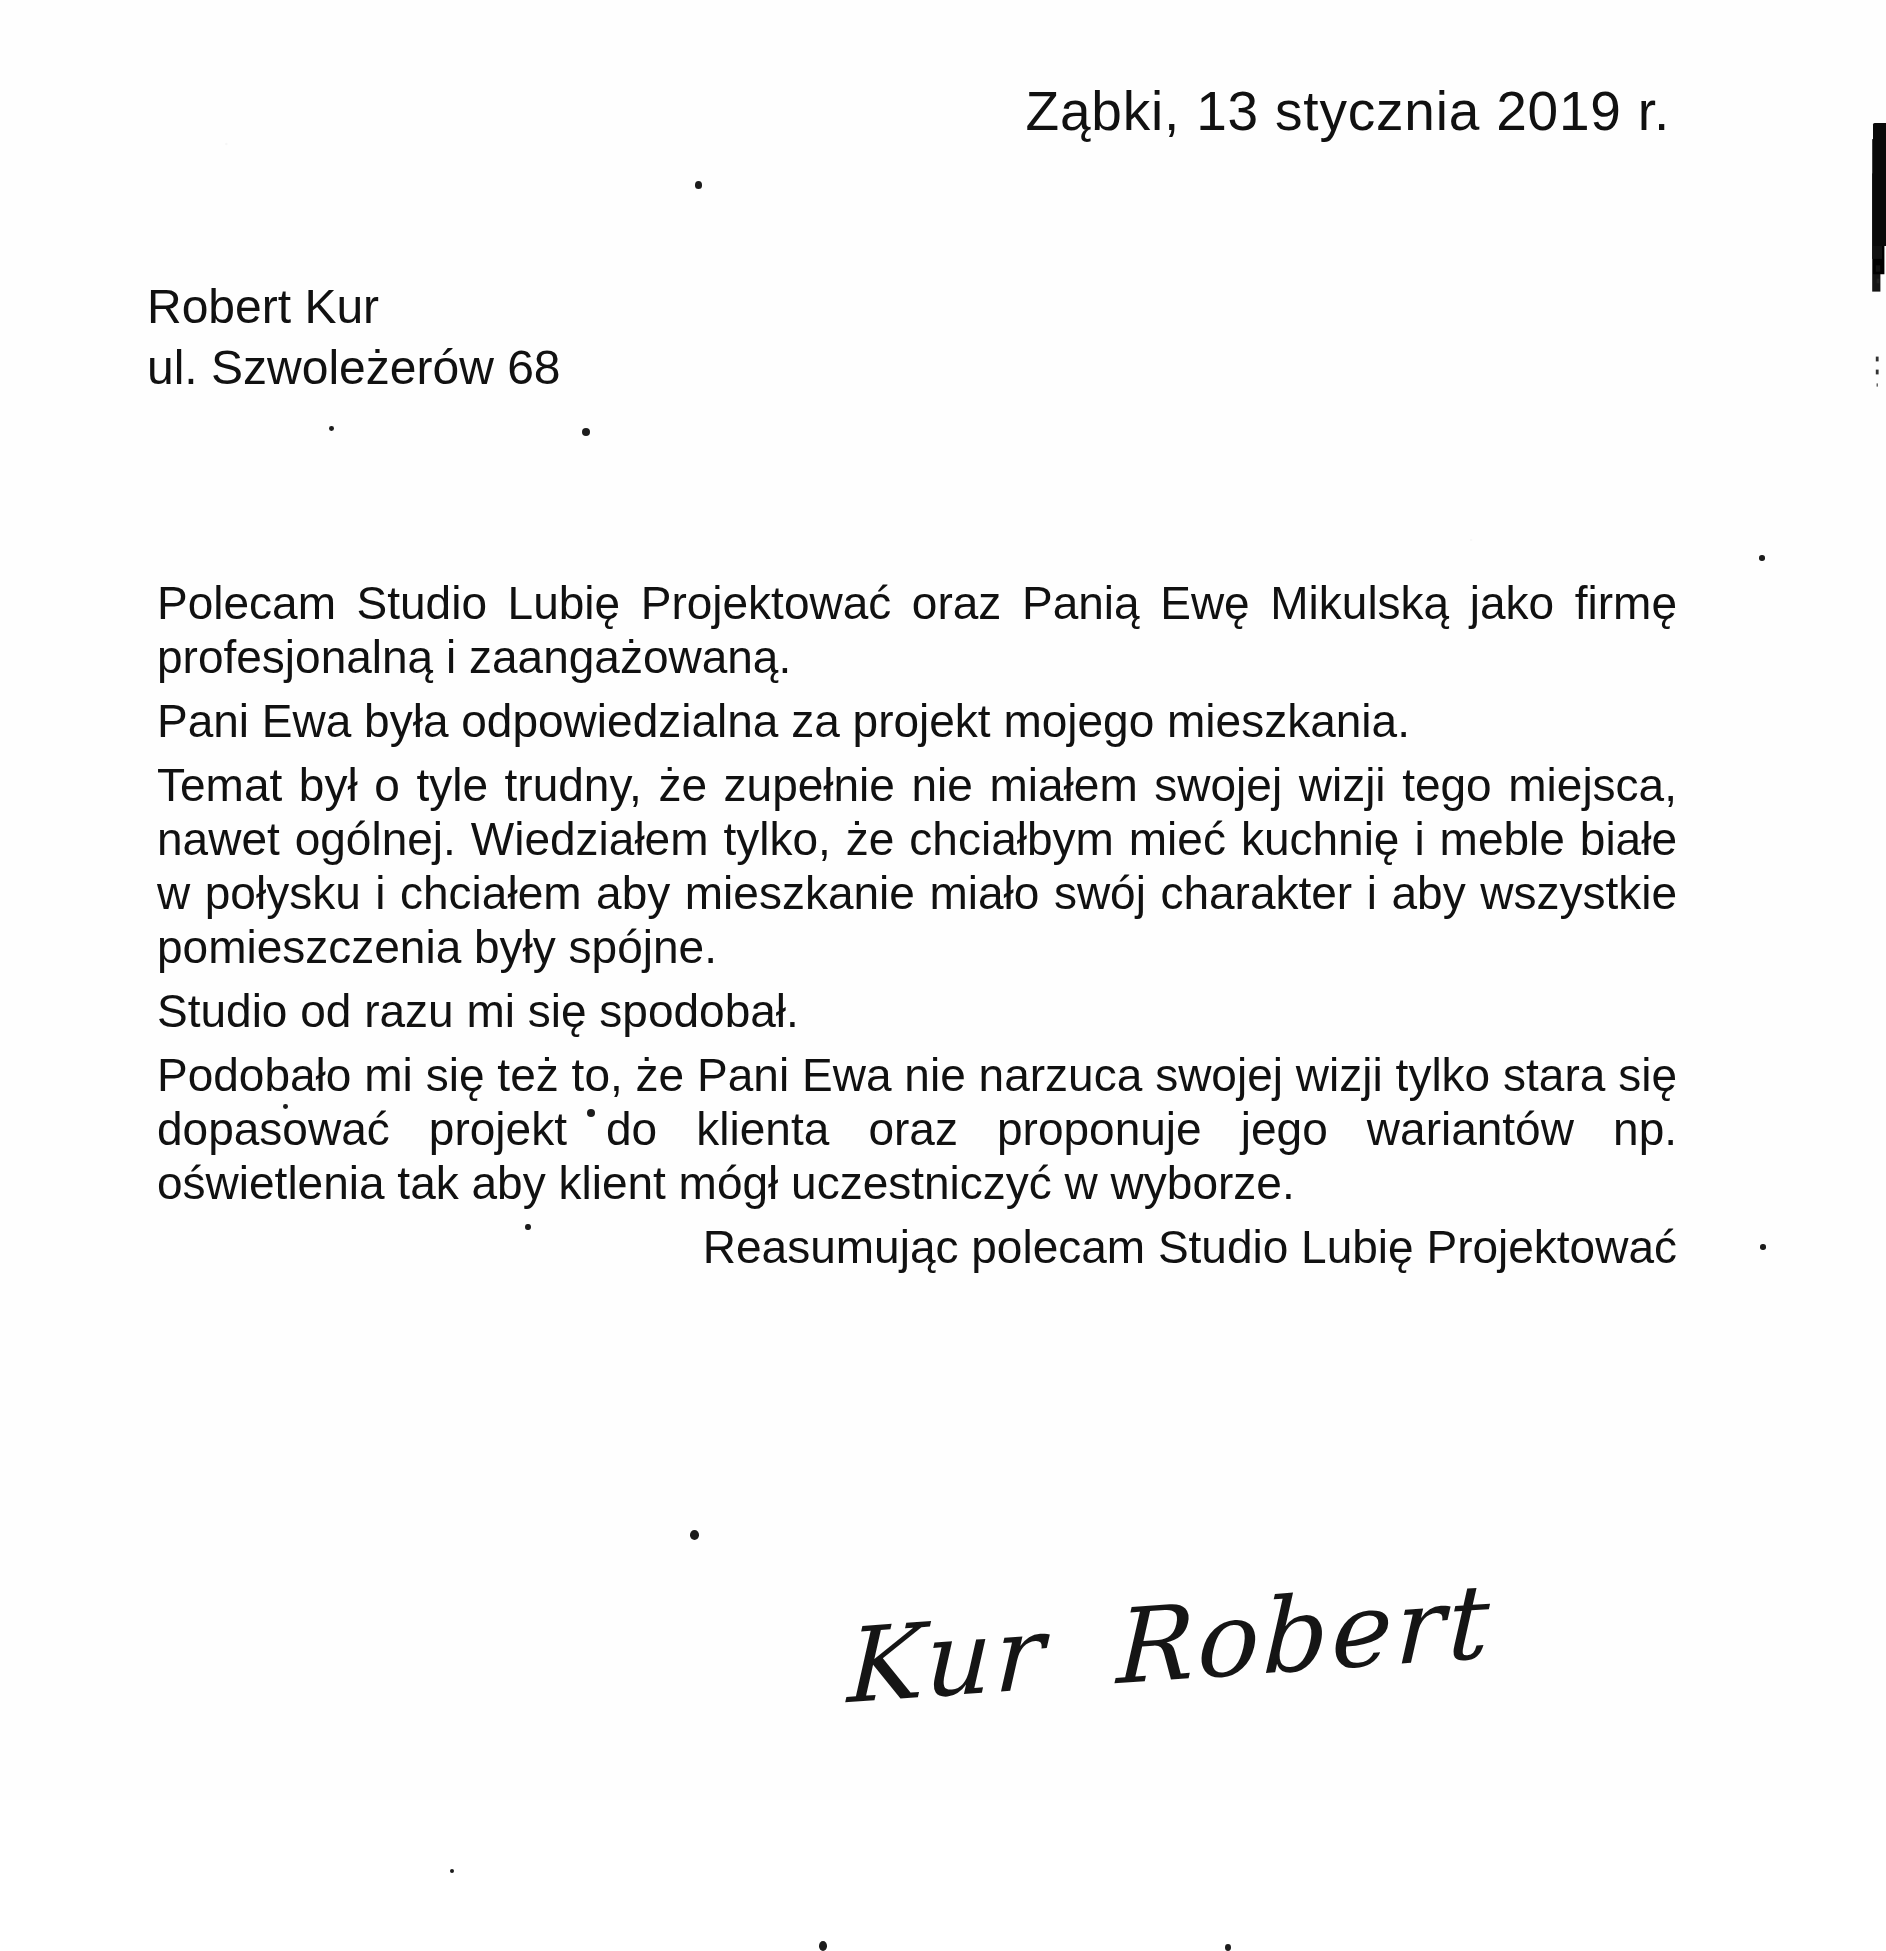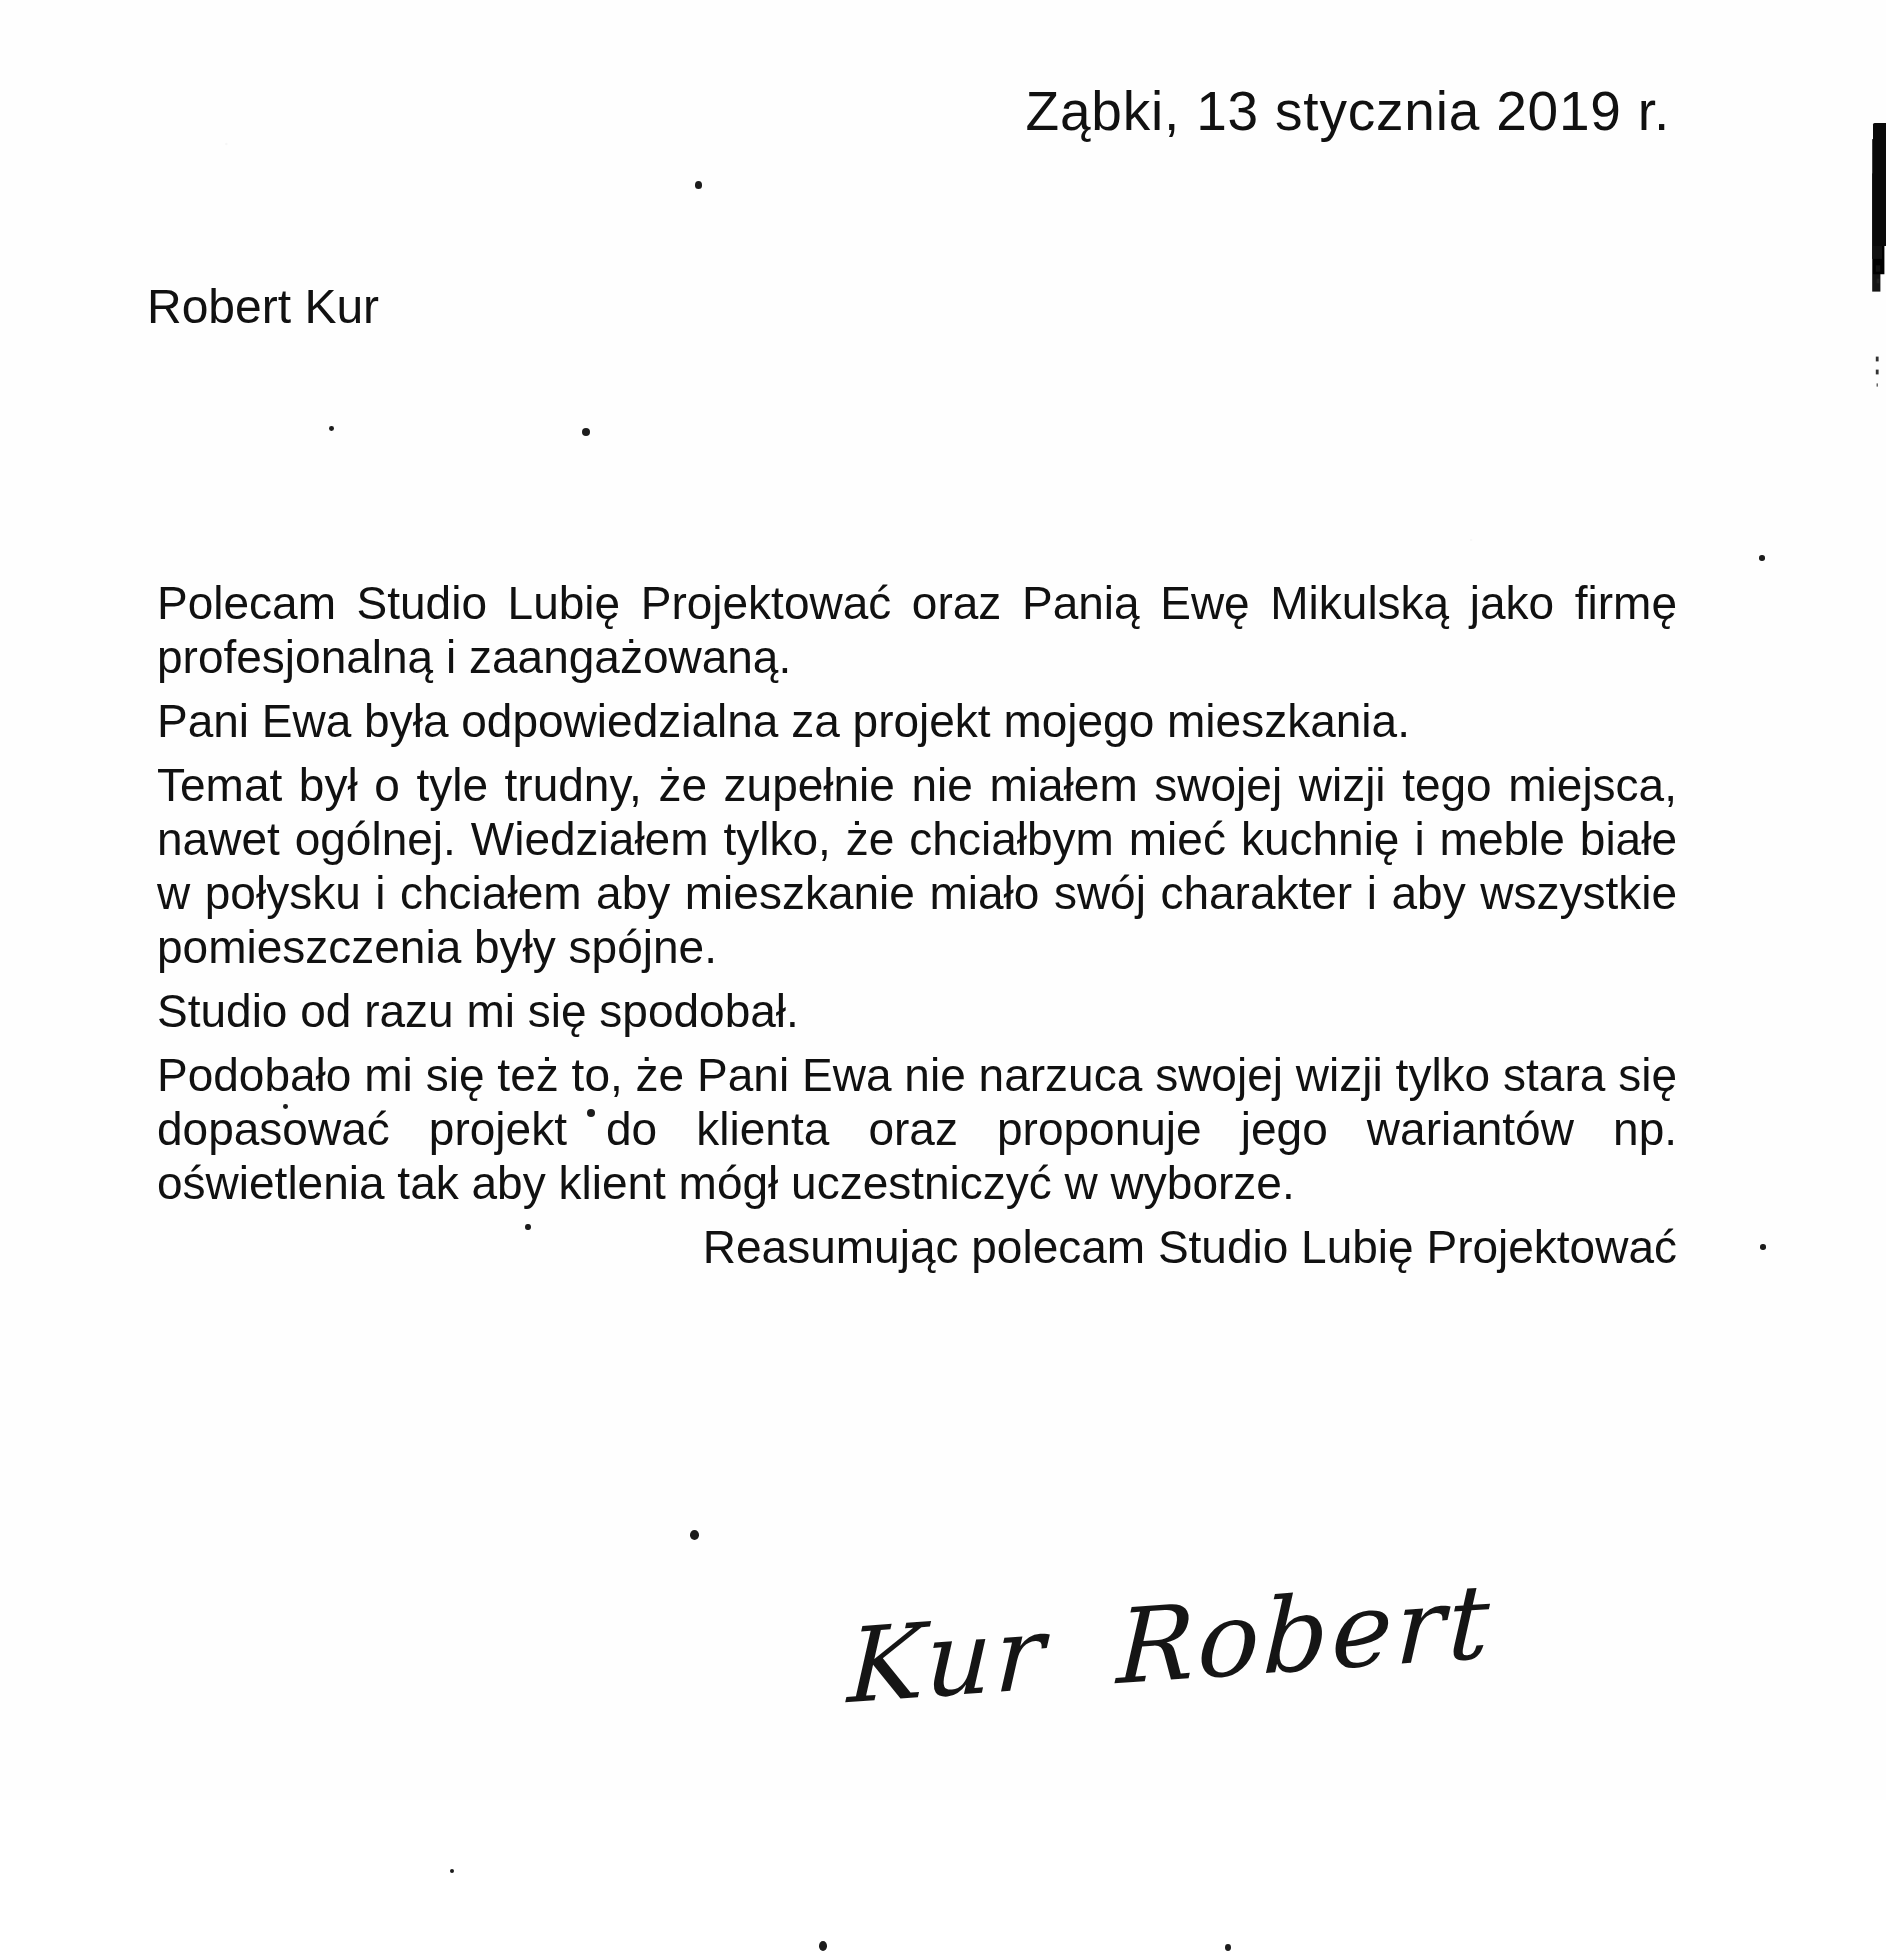--- a/index.html
+++ b/index.html
@@ -86,20 +86,21 @@
 </style>
 </head>
 <body>
 
 <div class="page">
 
   <div class="dateline">Ząbki, 13 stycznia 2019 r.</div>
 
   <div class="sender">
     <div>Robert Kur</div>
+    <div>ul. Szwoleżerów 68</div>
   </div>
 
   <div class="body-text">
     <p>Polecam Studio Lubię Projektować oraz Panią Ewę Mikulską jako firmę profesjonalną i zaangażowaną.</p>
     <p>Pani Ewa była odpowiedzialna za projekt mojego mieszkania.</p>
     <p>Temat był o tyle trudny, że zupełnie nie miałem swojej wizji tego miejsca, nawet ogólnej. Wiedziałem tylko, że chciałbym mieć kuchnię i meble białe w połysku i chciałem aby mieszkanie miało swój charakter i aby wszystkie pomieszczenia były spójne.</p>
     <p>Studio od razu mi się spodobał.</p>
     <p>Podobało mi się też to, że Pani Ewa nie narzuca swojej wizji tylko stara się dopasować projekt do klienta oraz proponuje jego wariantów np. oświetlenia tak aby klient mógł uczestniczyć w wyborze.</p>
     <p class="closing">Reasumując polecam Studio Lubię Projektować</p>
   </div>

